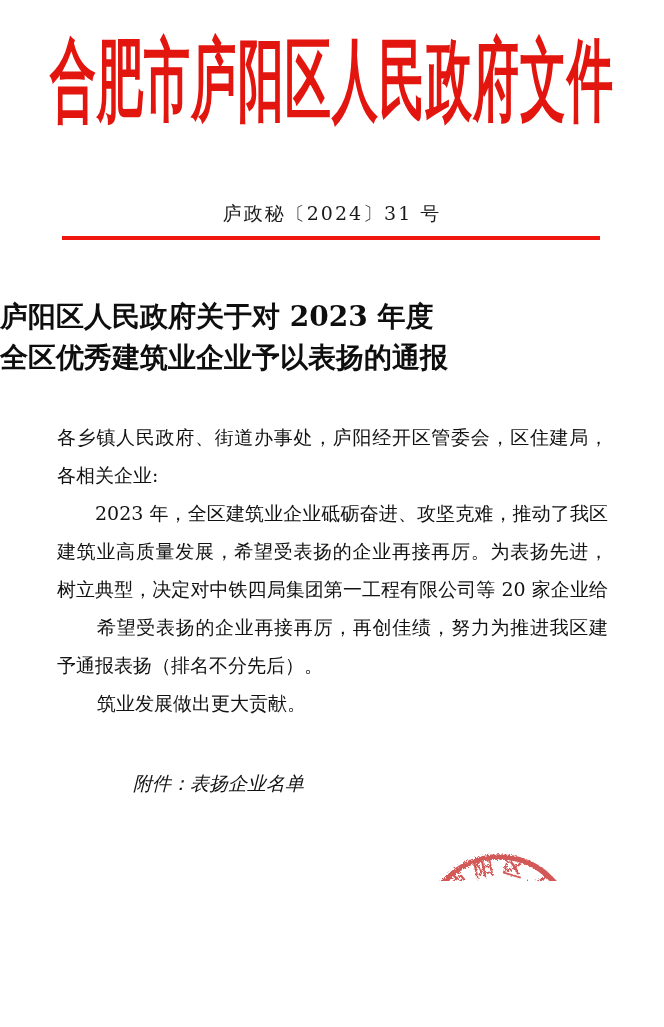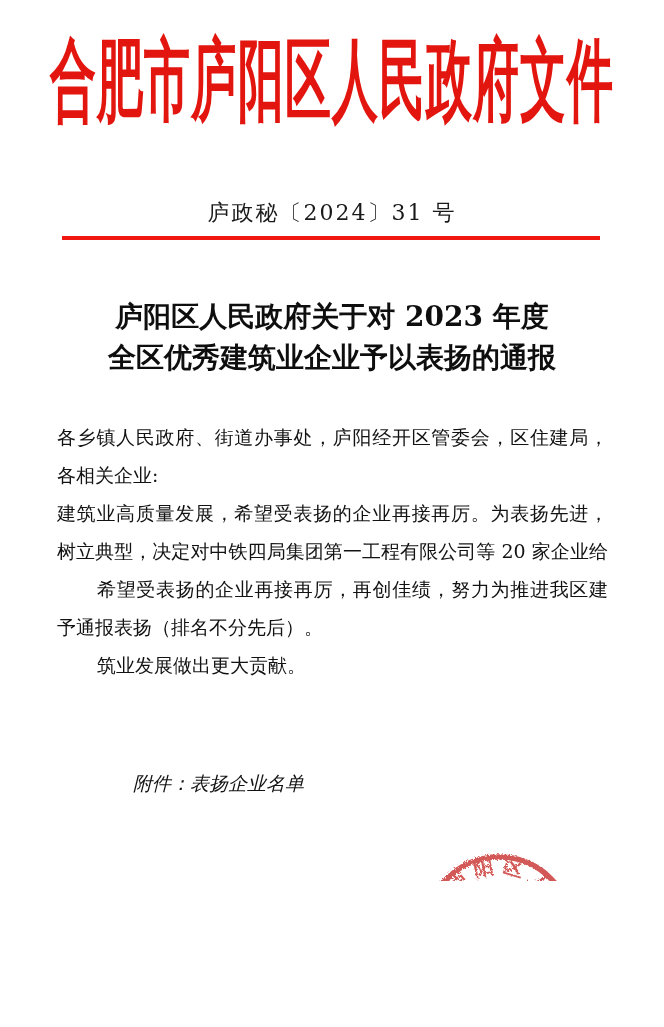--- a/index.html
+++ b/index.html
@@ -18,33 +18,32 @@
     font-size:46px;font-weight:bold;line-height:46px;
     letter-spacing:1px;
     color:#e3150f;
     transform:scaleY(1.95);
     transform-origin:50% 50%;
     white-space:nowrap;
   }
   .doc-number{
     position:absolute;top:200px;left:0;width:664px;
     text-align:center;
-    font-size:22px;line-height:26px;
+    font-size:19px;line-height:26px;
     letter-spacing:2px;
     color:#1a1a1a;
     white-space:nowrap;
   }
   .red-divider{
     position:absolute;top:236px;left:62px;
     width:538px;height:4px;
     background:#ef1710;
   }
   .doc-title{
     position:absolute;top:296px;left:0;width:664px;
-    text-align:center;
     font-weight:bold;color:#0e0e0e;
   }
   .doc-title .t-line{font-size:28px;line-height:41px;white-space:nowrap;}
   .body-block{
     position:absolute;top:418px;left:57px;width:551px;
     font-size:19px;color:#121212;
   }
   .bline{
     height:38px;line-height:38px;
     overflow:hidden;
@@ -83,20 +82,21 @@
   <div class="red-divider"></div>
 
   <div class="doc-title">
     <div class="t-line">庐阳区人民政府关于对 2023 年度</div>
     <div class="t-line">全区优秀建筑业企业予以表扬的通报</div>
   </div>
 
   <div class="body-block">
     <div class="bline j">各乡镇人民政府、街道办事处，庐阳经开区管委会，区住建局，</div>
     <div class="bline">各相关企业:</div>
+    <div class="bline j ind">2023 年，全区建筑业企业砥砺奋进、攻坚克难，推动了我区</div>
     <div class="bline j">建筑业高质量发展，希望受表扬的企业再接再厉。为表扬先进，</div>
     <div class="bline j">树立典型，决定对中铁四局集团第一工程有限公司等 20 家企业给</div>
     <div class="bline j blk">希望受表扬的企业再接再厉，再创佳绩，努力为推进我区建</div>
     <div class="bline">予通报表扬（排名不分先后）。</div>
     <div class="bline blk">筑业发展做出更大贡献。</div>
   </div>
 
   <div class="attachment-line">附件：表扬企业名单</div>
 
   <div class="issue-date">2024 年 6 月 6 日</div>

